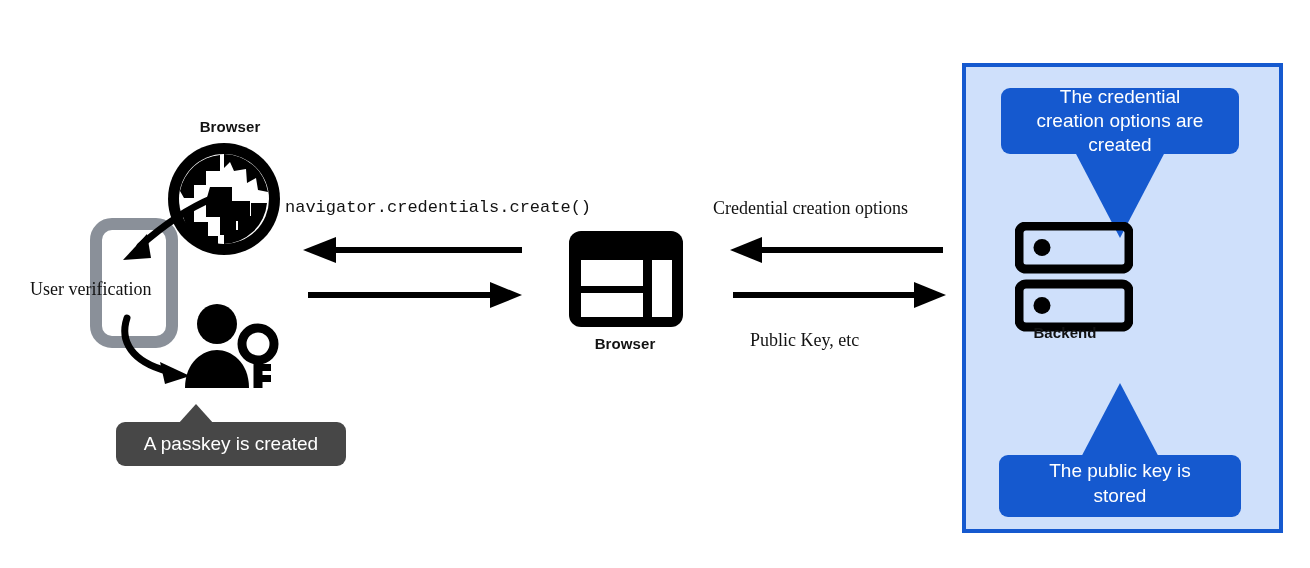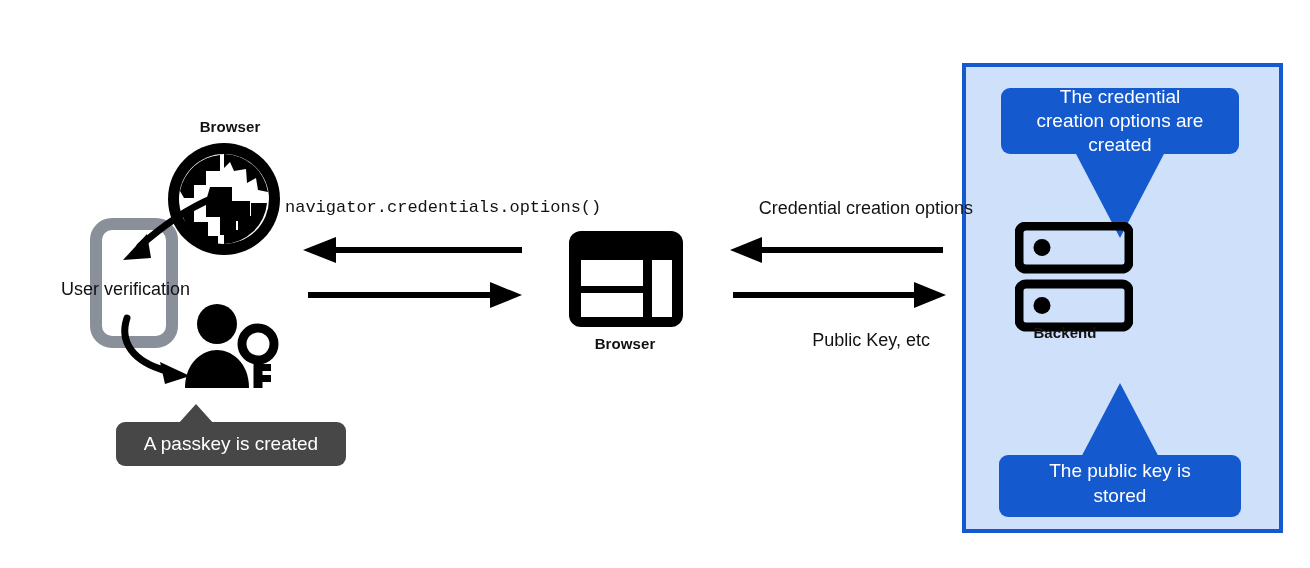--- a/index.html
+++ b/index.html
@@ -25,25 +25,25 @@
   .label-bold {
     font-family: "Liberation Sans", sans-serif;
     font-size: 15px;
     font-weight: bold;
     color: #121212;
     letter-spacing: 0.1px;
     text-align: center;
     white-space: nowrap;
   }
   .label-plain {
-    font-family: Liberation Sans, sans-serif;
+    font-family: Liberation Serif, serif;
     font-size: 18px;
     font-weight: 400;
     color: #121212;
-    text-align: right;
+    text-align: left;
     white-space: nowrap;
   }
   .label-mono {
     font-family: "Liberation Mono", "DejaVu Sans Mono", monospace;
     font-size: 17px;
     font-weight: 400;
     color: #121212;
     text-align: center;
     white-space: nowrap;
   }
@@ -206,21 +206,21 @@
   <div class="icon" id="icon-frontend">
     <svg width="118" height="100" viewBox="0 0 118 100" aria-hidden="true">
       <rect x="2" y="2" width="114" height="96" rx="12" ry="12" fill="#000000"></rect>
       <rect x="14" y="31" width="62" height="26" fill="#ffffff"></rect>
       <rect x="14" y="64" width="62" height="24" fill="#ffffff"></rect>
       <rect x="85" y="31" width="20" height="57" fill="#ffffff"></rect>
     </svg>
   </div>
   <div class="abs label-bold" id="label-frontend">Browser</div>
 
-  <div class="abs label-mono" id="txt-navigator">navigator.credentials.options()</div>
+  <div class="abs label-mono" id="txt-navigator">navigator.credentials.create()</div>
 
   <div class="abs" id="arrows-left">
     <svg width="225" height="90" viewBox="0 0 225 90" aria-hidden="true">
       <g>
         <line x1="30" y1="14" x2="222" y2="14" stroke="#000000" stroke-width="6"></line>
         <polygon points="3,14 36,1 36,27" fill="#000000"></polygon>
       </g>
       <g>
         <line x1="8" y1="59" x2="196" y2="59" stroke="#000000" stroke-width="6"></line>
         <polygon points="222,59 190,46 190,72" fill="#000000"></polygon>

